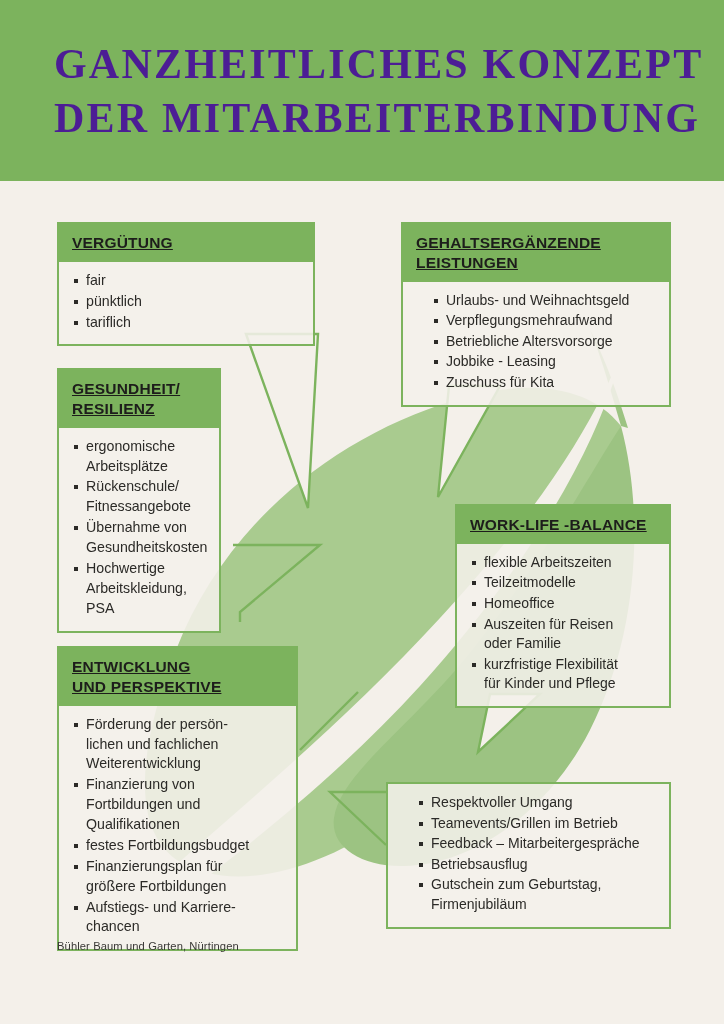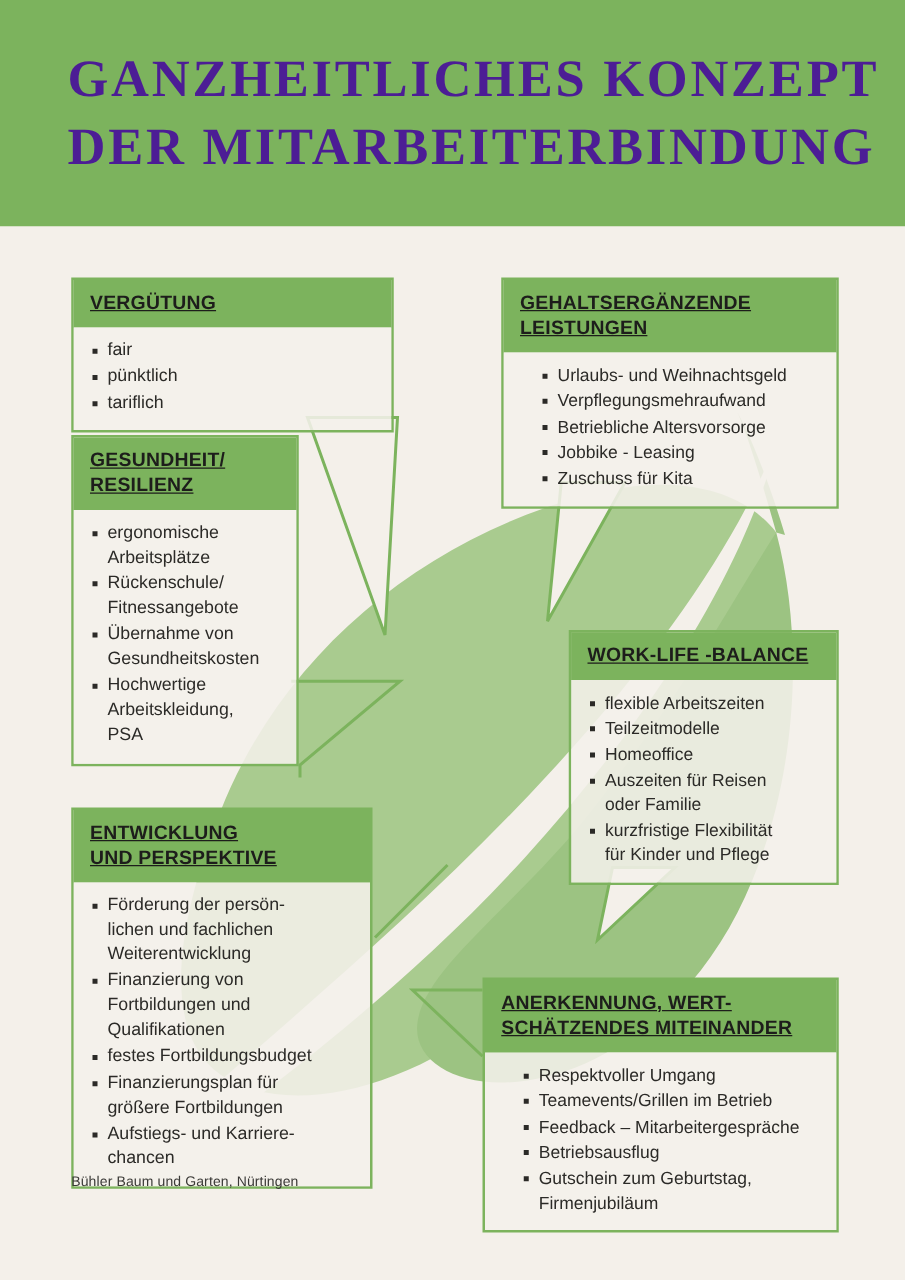--- a/index.html
+++ b/index.html
@@ -96,21 +96,21 @@
     left: 1px;
     top: 8px;
     width: 4px;
     height: 4px;
     background: #2b2a27;
   }
 
   
   #card-verguetung      { left: 57px;  top: 222px; width: 258px; }
   #card-gehalt          { left: 401px; top: 222px; width: 270px; }
-  #card-gesundheit      { left: 57px;  top: 348px; width: 182px; }
+  #card-gesundheit      { left: 57px;  top: 368px; width: 164px; }
   #card-worklife        { left: 455px; top: 504px; width: 216px; }
   #card-entwicklung     { left: 57px;  top: 646px; width: 241px; }
   #card-anerkennung     { left: 386px; top: 782px; width: 285px; }
 
   #card-gehalt .card-body li,
   #card-anerkennung .card-body li { font-size: 14px; margin-left: 16px; }
   #card-worklife .card-body li { font-size: 14px; }
 
   
   .footer-credit {
@@ -249,22 +249,20 @@
         <li>festes Fortbildungsbudget</li>
         <li>Finanzierungsplan für
 größere Fortbildungen</li>
         <li>Aufstiegs- und Karriere-
 chancen</li>
       </ul>
     </div>
   </div>
 
   <div class="card" id="card-anerkennung">
-    <div class="card-head" style="white-space: pre-line;">ANERKENNUNG, WERT-
-SCHÄTZENDES MITEINANDER</div>
     <div class="card-body">
       <ul>
         <li>Respektvoller Umgang</li>
         <li>Teamevents/Grillen im Betrieb</li>
         <li>Feedback – Mitarbeitergespräche</li>
         <li>Betriebsausflug</li>
         <li>Gutschein zum Geburtstag,
 Firmenjubiläum</li>
       </ul>
     </div>

